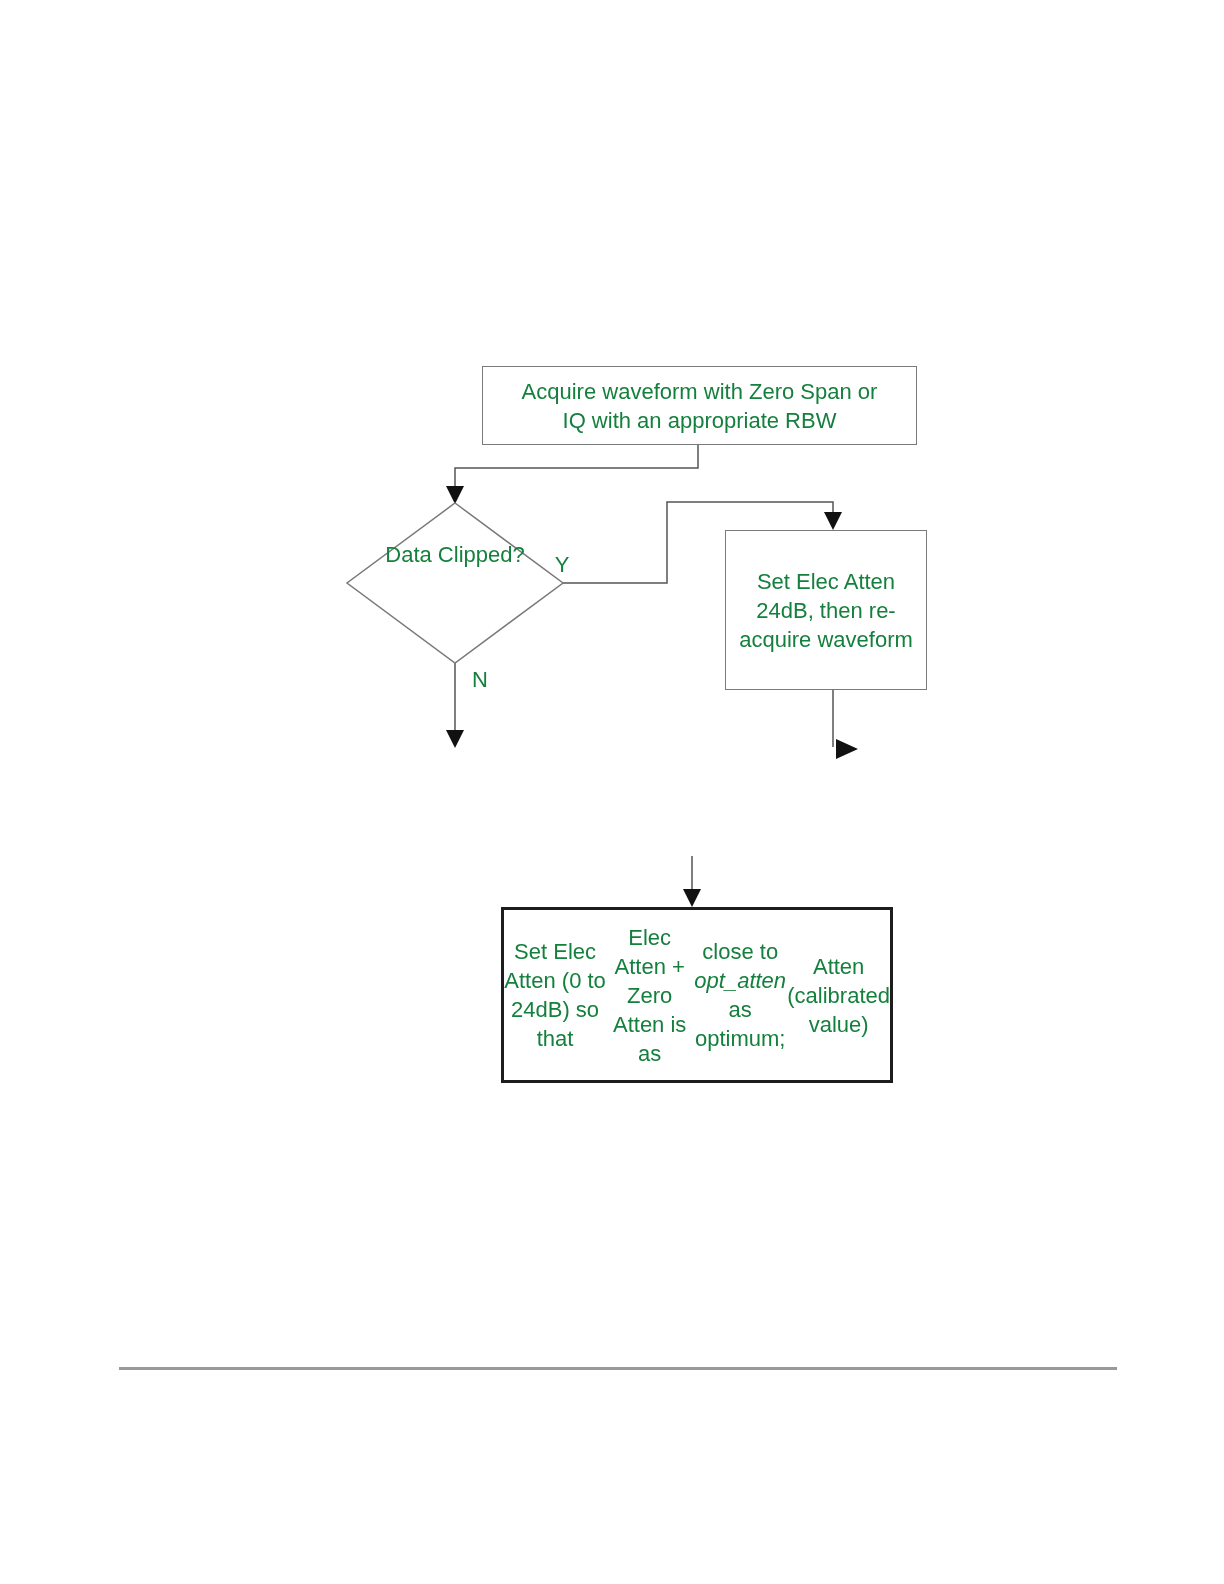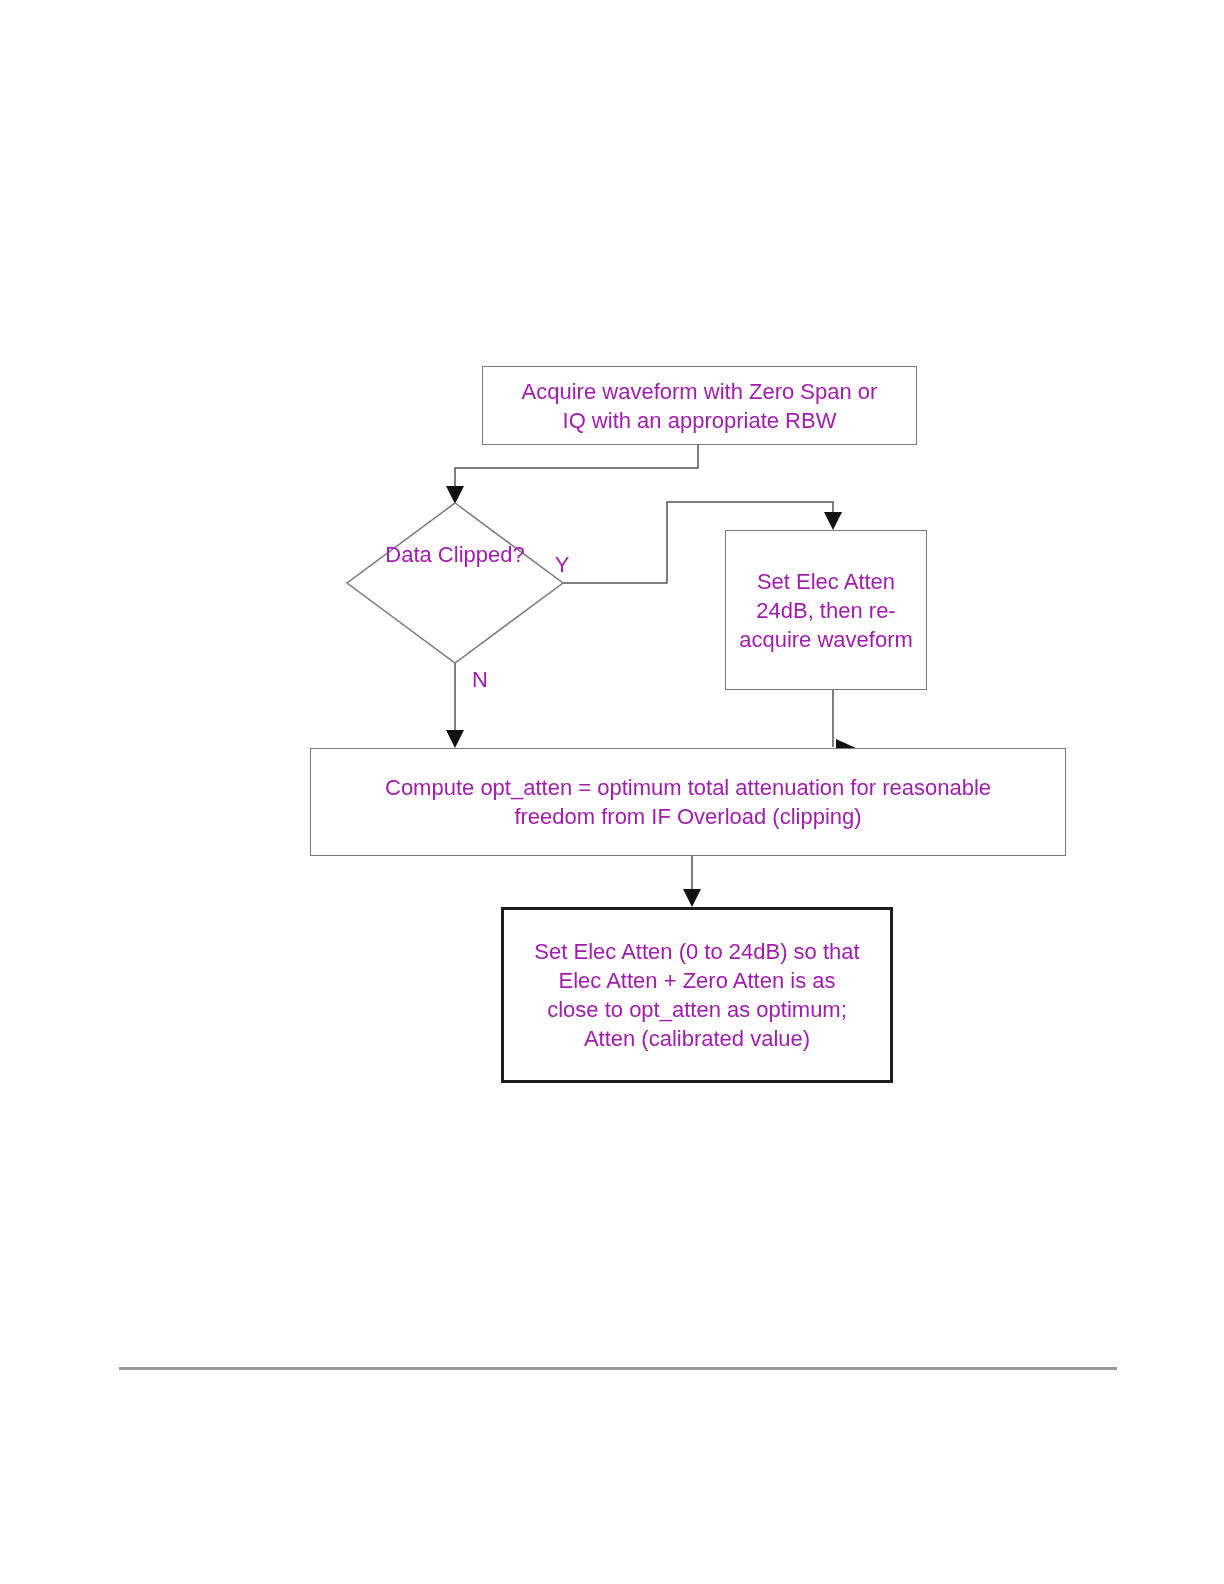--- a/index.html
+++ b/index.html
@@ -6,21 +6,21 @@
     margin: 0;
     padding: 0;
     background: #ffffff;
   }
   .page {
     position: relative;
     width: 1224px;
     height: 1584px;
     background: #ffffff;
     font-family: "Liberation Sans", "DejaVu Sans", sans-serif;
-    color: #a21caf;
+    color: #15803d;
     overflow: hidden;
   }
   .connectors {
     position: absolute;
     left: 0;
     top: 0;
     width: 1224px;
     height: 1584px;
   }
   .node {
@@ -33,23 +33,23 @@
     justify-content: center;
     text-align: center;
     font-size: 22px;
     line-height: 29px;
     white-space: pre-line;
   }
   .node.start    { left: 482px; top: 366px; width: 435px; height: 79px; }
   .node.clipfix  { left: 725px; top: 530px; width: 202px; height: 160px; }
   .node.compute  { left: 310px; top: 748px; width: 756px; height: 108px; }
   .node.final    { left: 501px; top: 907px; width: 392px; height: 176px;
-                   border: 3px solid #1d1d1d; flex-direction: column; }
+                   border: 3px solid #1d1d1d; }
   .final .line   { display: block; }
-  .italic        { }
+  .italic        { font-style: italic; }
   .float-label {
     position: absolute;
     font-size: 22px;
     line-height: 29px;
     text-align: center;
   }
   .diamond-label { left: 355px; top: 540px; width: 200px; }
   .y-label       { left: 542px; top: 550px; width: 40px; }
   .n-label       { left: 462px; top: 665px; width: 36px; }
   .footer-rule {
@@ -96,24 +96,20 @@
   <div class="float-label y-label">Y</div>
 
   <div class="float-label n-label">N</div>
 
   <div class="node clipfix">
     <span>Set Elec Atten
 24dB, then re-
 acquire waveform</span>
   </div>
 
-  <div class="node compute">
-    <span>Compute opt_atten = optimum total attenuation for reasonable
-freedom from IF Overload (clipping)</span>
-  </div>
 
   <div class="node final">
     <span class="line">Set Elec Atten (0 to 24dB) so that</span>
     <span class="line">Elec Atten + Zero Atten is as</span>
     <span class="line"><span>close to </span><span class="italic">opt_atten</span><span> as optimum;</span></span>
     <span class="line">Atten (calibrated value)</span>
   </div>
 
   <div class="footer-rule"></div>
 

